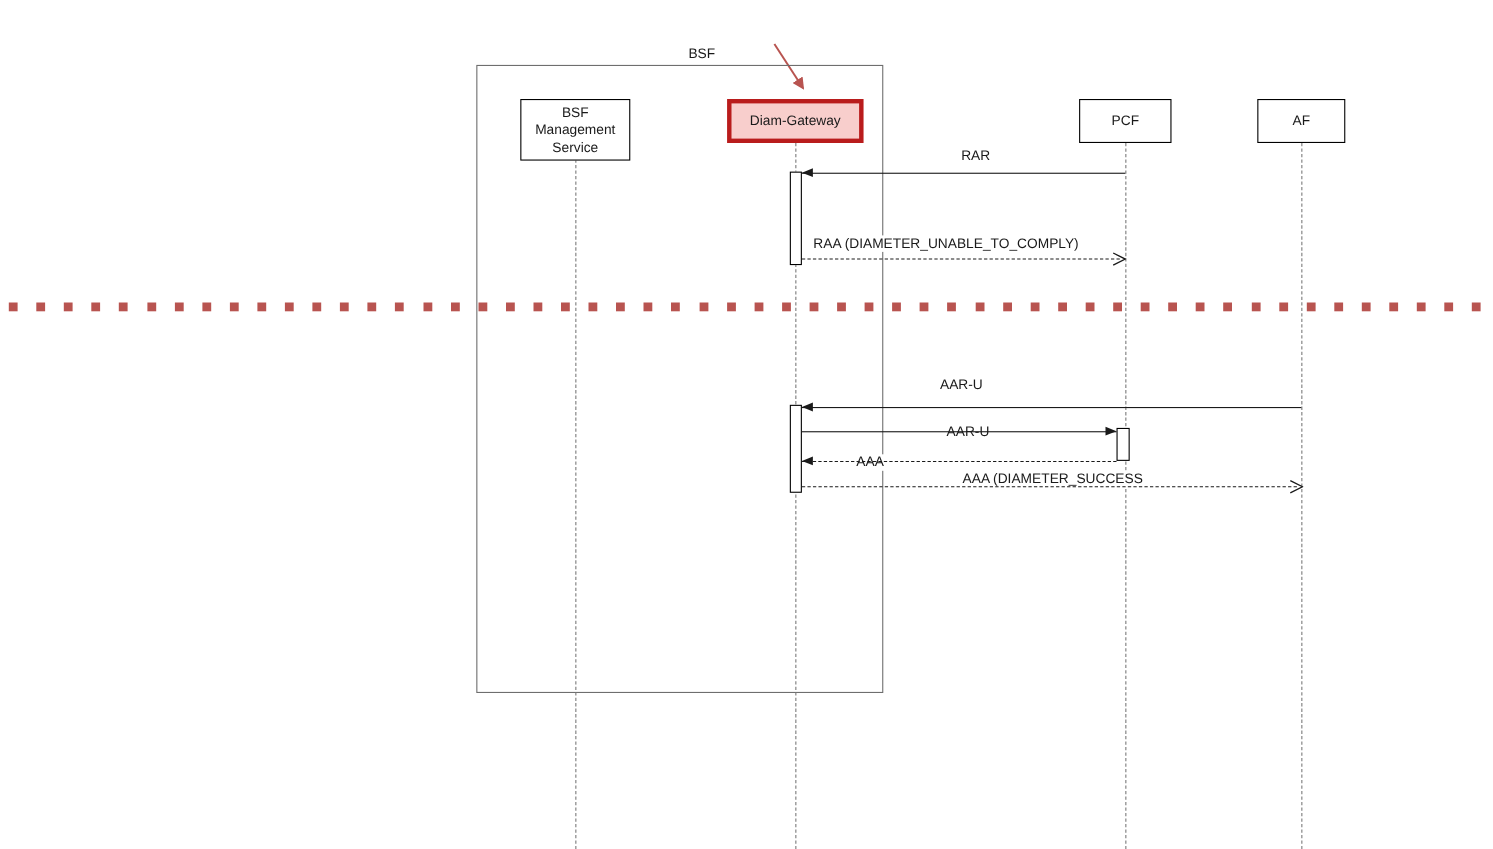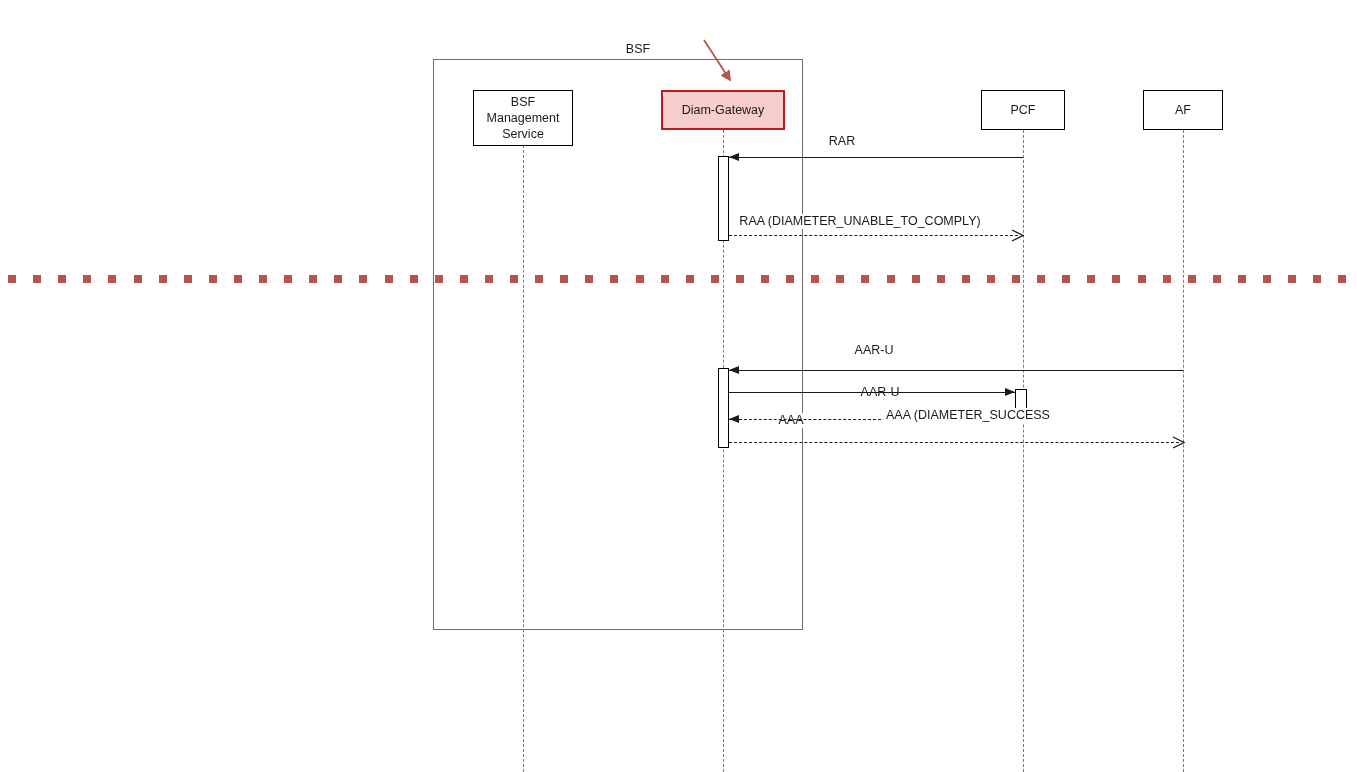--- a/index.html
+++ b/index.html
@@ -59,21 +59,21 @@
     display: flex;
     align-items: center;
     justify-content: center;
     font-size: 12.5px;
     color: #1a1a1a;
     line-height: 16px;
     text-align: center;
   }
   .actor-box.highlight {
     background: #f8cecc;
-    border: 2px solid #b91c1c;
+    border: 4px solid #b91c1c;
   }
   
   .lifeline {
     position: absolute;
     width: 0;
     border-left: 1.6px dashed #7a7a7a;
   }
   
   .activation {
     position: absolute;
@@ -184,21 +184,21 @@
   </div>
 
   <div class="actor-box" style="left:1143px; top:90px; width:80px; height:40px;">
     <span>AF</span>
   </div>
 
   <div class="activation" style="left:718px; top:156px; width:11px; height:85px;"></div>
   <div class="activation" style="left:718px; top:368px; width:11px; height:80px;"></div>
   <div class="activation" style="left:1015px; top:389px; width:12px; height:30px;"></div>
 
-  <div class="lbl-center" style="left:842px; top:134px;">RAR</div>
+  <div class="lbl-center" style="left:887px; top:134px;">RAR</div>
   <div class="msg-line" style="left:729px; top:157px; width:294px;"></div>
   <div class="arrow-solid-left" style="left:729px; top:152.5px;"></div>
 
   <div class="lbl-center" style="left:860px; top:214px;">RAA  (DIAMETER_UNABLE_TO_COMPLY)</div>
   <div class="msg-line dashed" style="left:729px; top:235px; width:289px;"></div>
   <div class="arrow-open" style="left:1011px; top:228.5px;">
     <svg width="13" height="13" viewBox="0 0 13 13">
       <path d="M1,1 L12,6.5 L1,12" fill="none" stroke="#1a1a1a" stroke-width="1.2"></path>
     </svg>
   </div>
@@ -265,21 +265,21 @@
   <div class="arrow-solid-left" style="left:729px; top:365.5px;"></div>
 
   <div class="lbl-center" style="left:880px; top:385px;">AAR-U</div>
   <div class="msg-line" style="left:729px; top:392px; width:286px;"></div>
   <div class="arrow-solid-right" style="left:1005px; top:387.5px;"></div>
 
   <div class="lbl-center" style="left:791px; top:413px;">AAA</div>
   <div class="msg-line dashed" style="left:729px; top:419px; width:286px;"></div>
   <div class="arrow-solid-left" style="left:729px; top:414.5px;"></div>
 
-  <div class="lbl-center" style="left:957px; top:408px;margin-left:11px;">AAA  (DIAMETER_SUCCESS</div>
+  <div class="lbl-center" style="left:957px; top:428px;">AAA  (DIAMETER_SUCCESS</div>
   <div class="msg-line dashed" style="left:729px; top:442px; width:450px;"></div>
   <div class="arrow-open" style="left:1172px; top:435.5px;">
     <svg width="13" height="13" viewBox="0 0 13 13">
       <path d="M1,1 L12,6.5 L1,12" fill="none" stroke="#1a1a1a" stroke-width="1.2"></path>
     </svg>
   </div>
 
 </div>
 
 </body></html>

